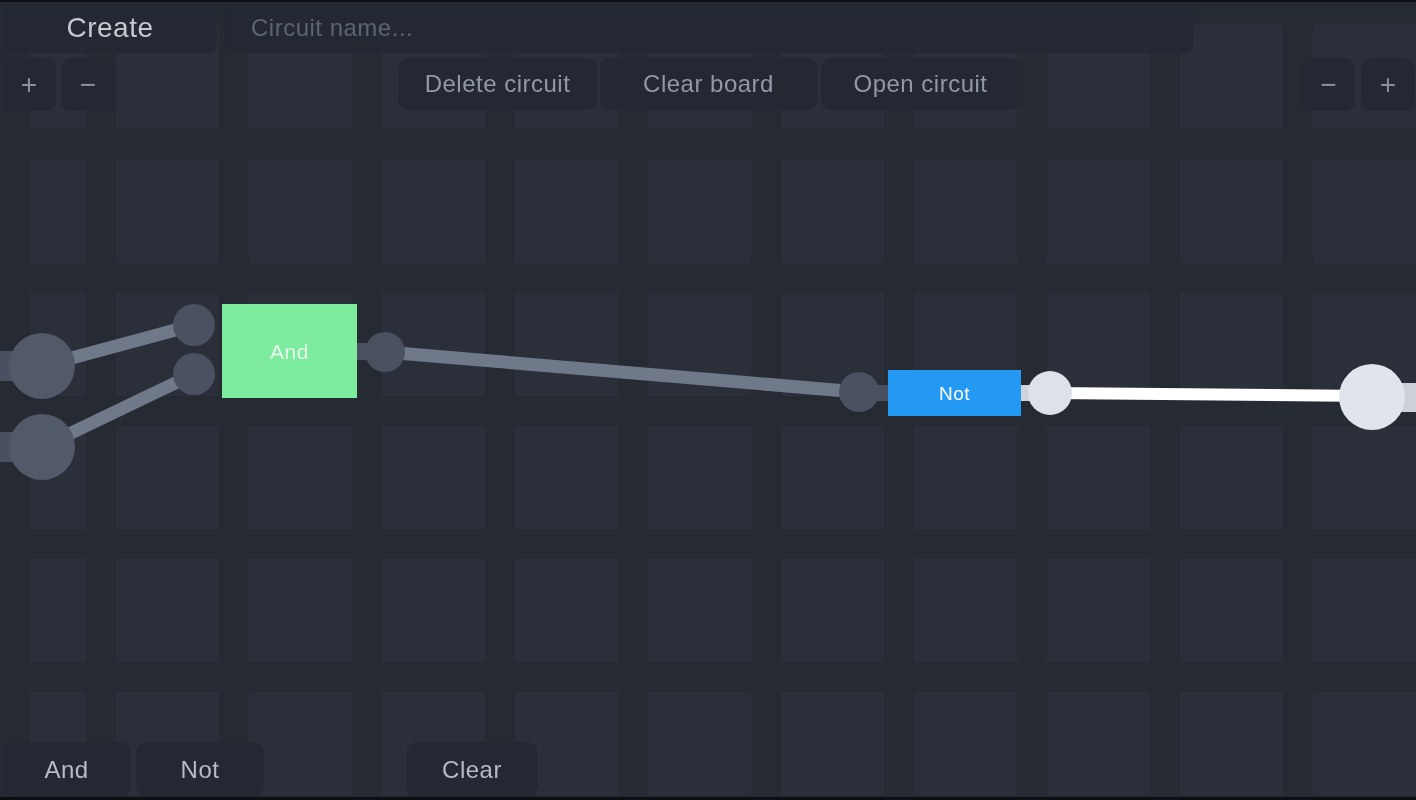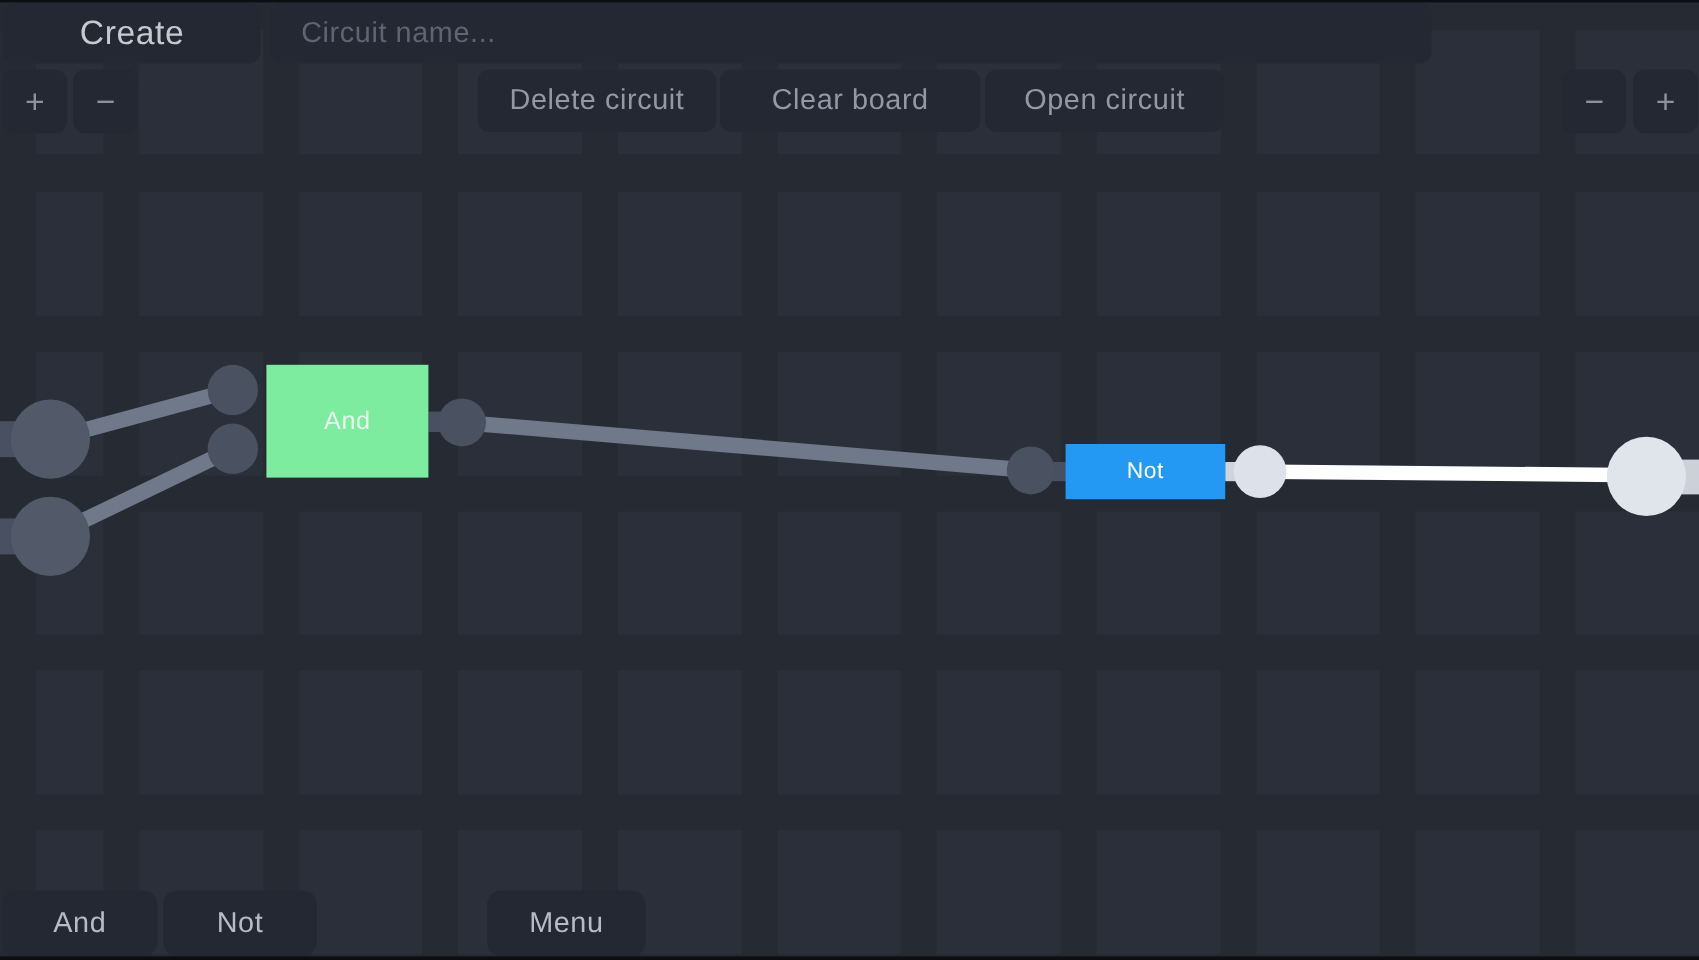--- a/index.html
+++ b/index.html
@@ -90,16 +90,16 @@
 
   <button class="chrome btn-clear toollabel">Clear board</button>
   <button class="chrome btn-delete toollabel">Delete circuit</button>
   <button class="chrome btn-open toollabel">Open circuit</button>
 
   <button class="chrome btn-zoom-out-right pmlabel">−</button>
   <button class="chrome btn-zoom-in-right pmlabel">+</button>
 
   <button class="chrome btn-pal-and palettelabel">And</button>
   <button class="chrome btn-pal-not palettelabel">Not</button>
-  <button class="chrome btn-pal-test palettelabel">Menu</button>
+  <button class="chrome btn-pal-test palettelabel">Clear</button>
 
   <div class="edge-strip bottom"></div>
 </div>
 
 </body></html>

